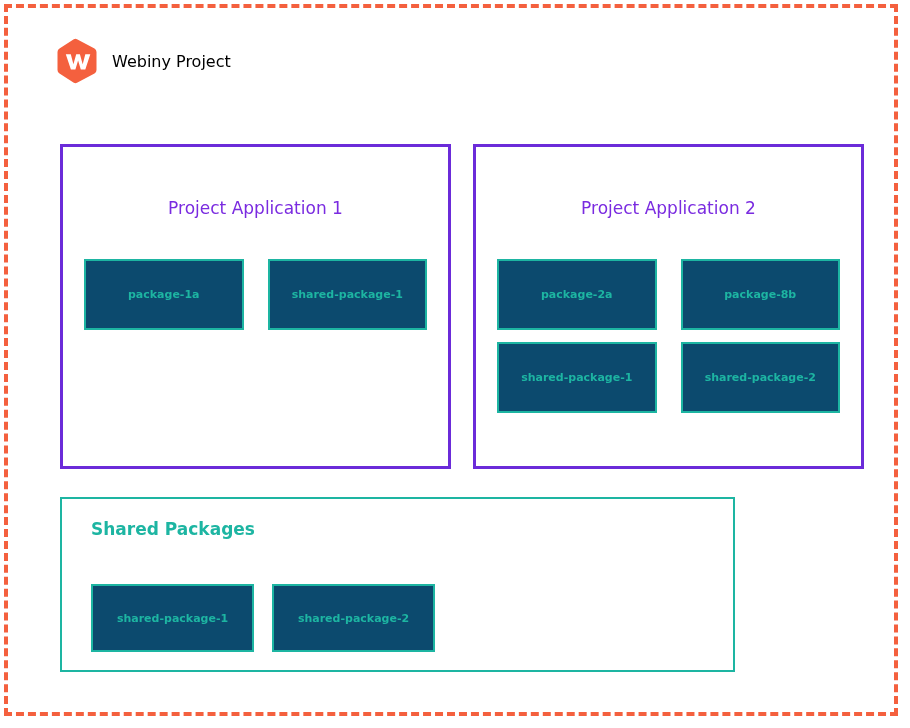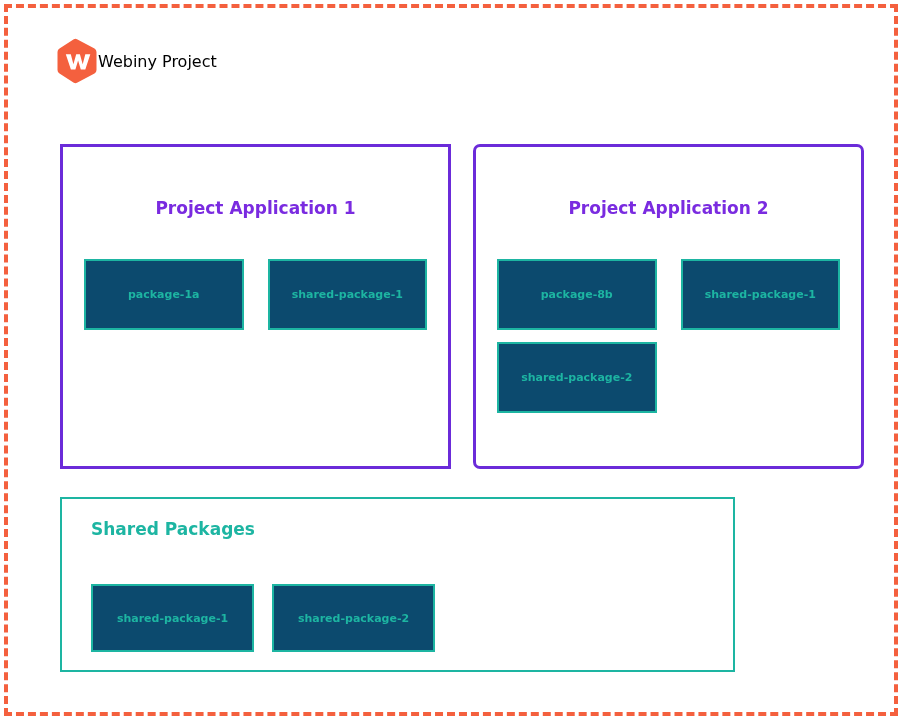--- a/index.html
+++ b/index.html
@@ -26,45 +26,45 @@
     background: #ffffff;
   }
 
   
   #project-header {
     position: absolute;
     left: 48px;
     top: 30px;
     display: flex;
     align-items: center;
-    gap: 0;
+    gap: 14px;
   }
   #webiny-logo {
     width: 42px;
     height: 46px;
     display: block;
     flex: 0 0 auto;
   }
 
   
   .app-container {
     position: absolute;
     top: 136px;
     height: 325px;
     box-sizing: border-box;
     border: 3px solid #6B2BD9;
     background: #ffffff;
   }
   #app-container-1 { left: 52px;  width: 391px; }
-  #app-container-2 { left: 465px; width: 391px; border-radius: 7px; }
+  #app-container-2 { left: 465px; width: 391px; }
 
   .app-title {
     text-align: center;
     font-size: 17px;
-    font-weight: bold;
+    font-weight: normal;
     color: #7A2BE0;
     margin-top: 51px;
     white-space: nowrap;
   }
 
   .package-grid {
     position: absolute;
     left: 21px;
     right: 21px;
     top: 112px;
@@ -137,20 +137,21 @@
     <div class="app-title">Project Application 1</div>
     <div class="package-grid">
       <div class="package-box">package-1a</div>
       <div class="package-box">shared-package-1</div>
     </div>
   </div>
 
   <div id="app-container-2" class="app-container">
     <div class="app-title">Project Application 2</div>
     <div class="package-grid">
+      <div class="package-box">package-2a</div>
       <div class="package-box">package-8b</div>
       <div class="package-box">shared-package-1</div>
       <div class="package-box">shared-package-2</div>
     </div>
   </div>
 
   <div id="shared-packages-container">
     <div id="shared-packages-title">Shared Packages</div>
     <div id="shared-packages-grid">
       <div class="package-box">shared-package-1</div>

